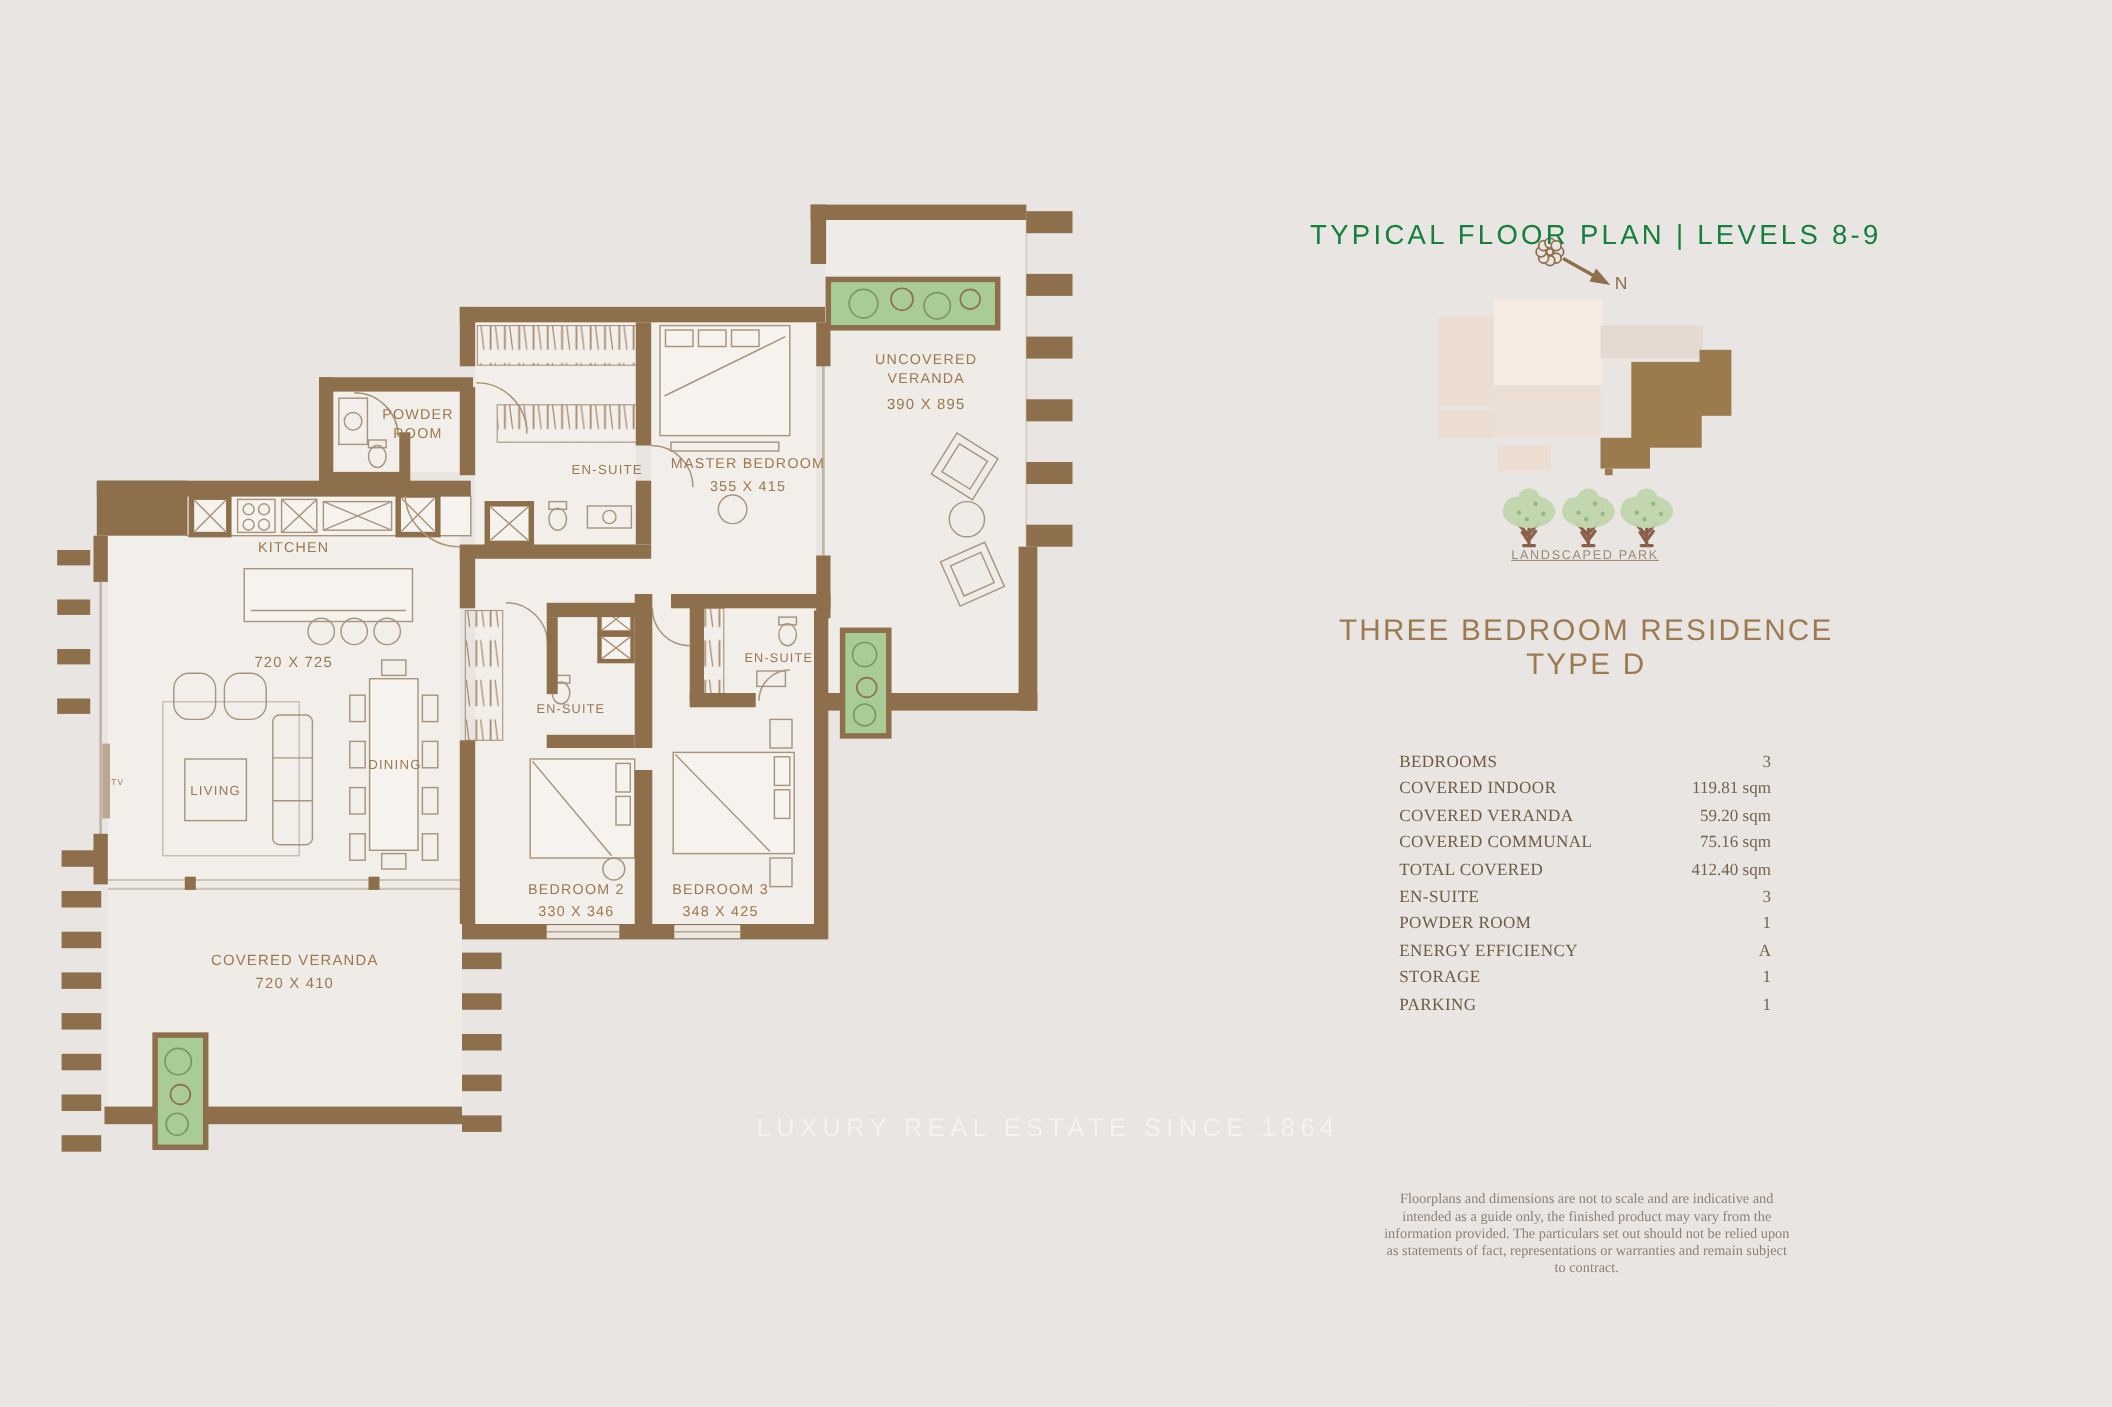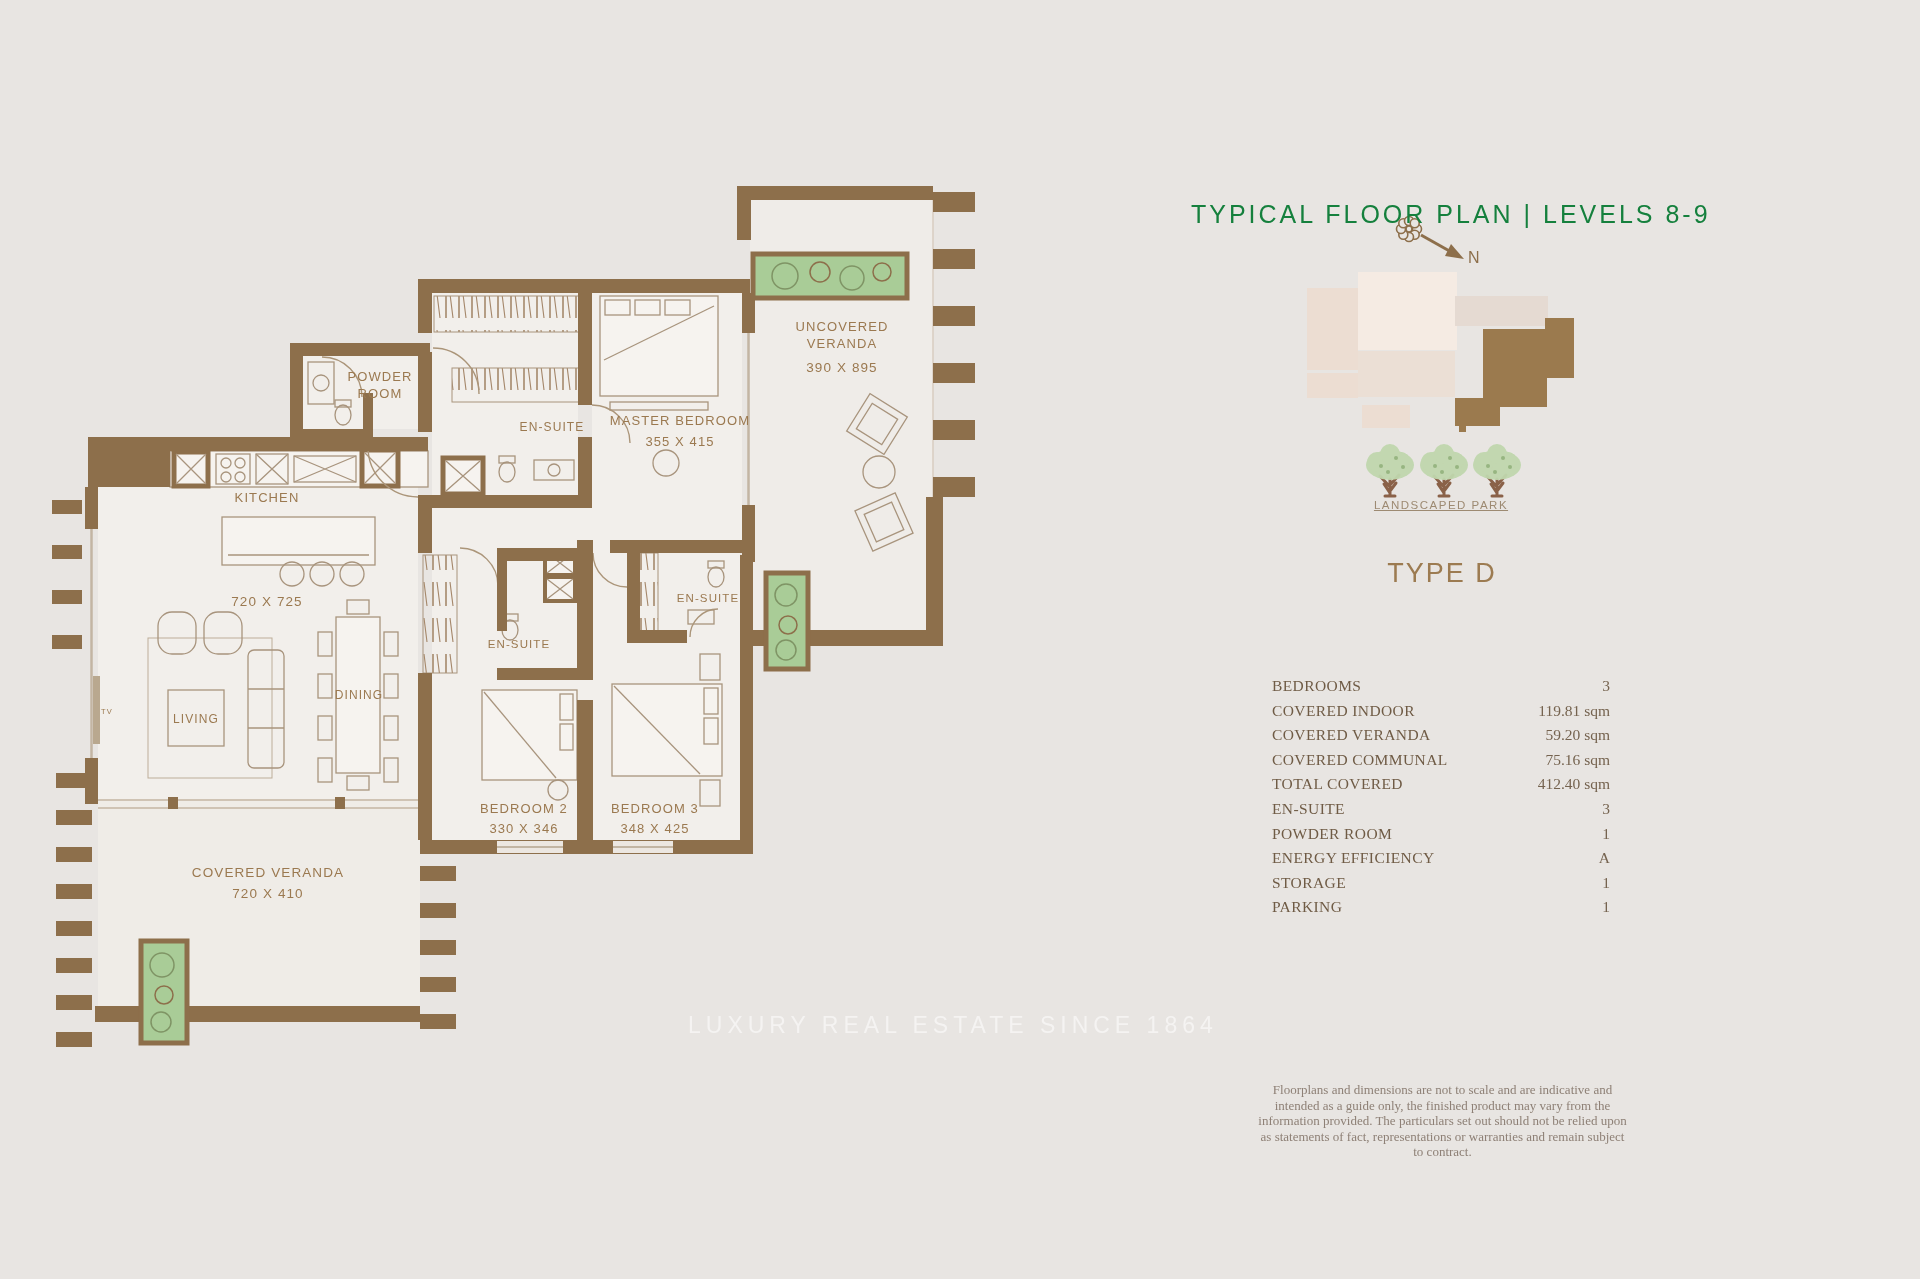--- a/index.html
+++ b/index.html
@@ -16,21 +16,21 @@
     color:#9d8a72;font-size:11.5px;letter-spacing:1.5px;text-decoration:underline;
   }
   .residence-title{
     position:absolute;left:1192px;top:558px;width:500px;text-align:center;
     color:#9c7b51;font-size:27px;letter-spacing:2px;line-height:31px;font-weight:500;
   }
   .spec-table{
     position:absolute;left:1272px;top:677px;width:338px;
     font-family:"Liberation Serif","DejaVu Serif",serif;color:#6f5b45;font-size:15.5px;
   }
-  .spec-row{display:flex;justify-content:space-between;align-items:flex-start;height:24.6px;gap:40px;}
+  .spec-row{display:flex;justify-content:space-between;align-items:flex-end;height:24.6px;gap:40px;}
   .spec-row .lbl{letter-spacing:0.4px;}
   .spec-row .val{color:#75634f;}
   .disclaimer{
     position:absolute;left:1255px;top:1082px;width:375px;text-align:center;
     font-family:Liberation Serif, serif;color:#8e8076;font-size:13px;line-height:15.6px;
   }
   .watermark-brand{
     position:absolute;left:562px;top:884px;white-space:nowrap;
     font-family:"Liberation Serif","DejaVu Serif",serif;font-size:92px;letter-spacing:14px;
     color:rgba(255,255,255,0.62);pointer-events:none;
@@ -368,20 +368,21 @@
     <use href="#tree" x="1444" y="496"></use>
     <use href="#tree" x="1497" y="496"></use>
   </g>
 </svg>
 
   <div class="gold-title">TYPICAL FLOOR PLAN | LEVELS 8-9</div>
 
   <div class="park-caption">LANDSCAPED PARK</div>
 
   <div class="residence-title">
+    <div>THREE BEDROOM RESIDENCE</div>
     <div>TYPE D</div>
   </div>
 
   <div class="spec-table">
     <div class="spec-row">
         <span class="lbl">BEDROOMS</span>
         <span class="val">3</span>
       </div>
     <div class="spec-row">
         <span class="lbl">COVERED INDOOR</span>

